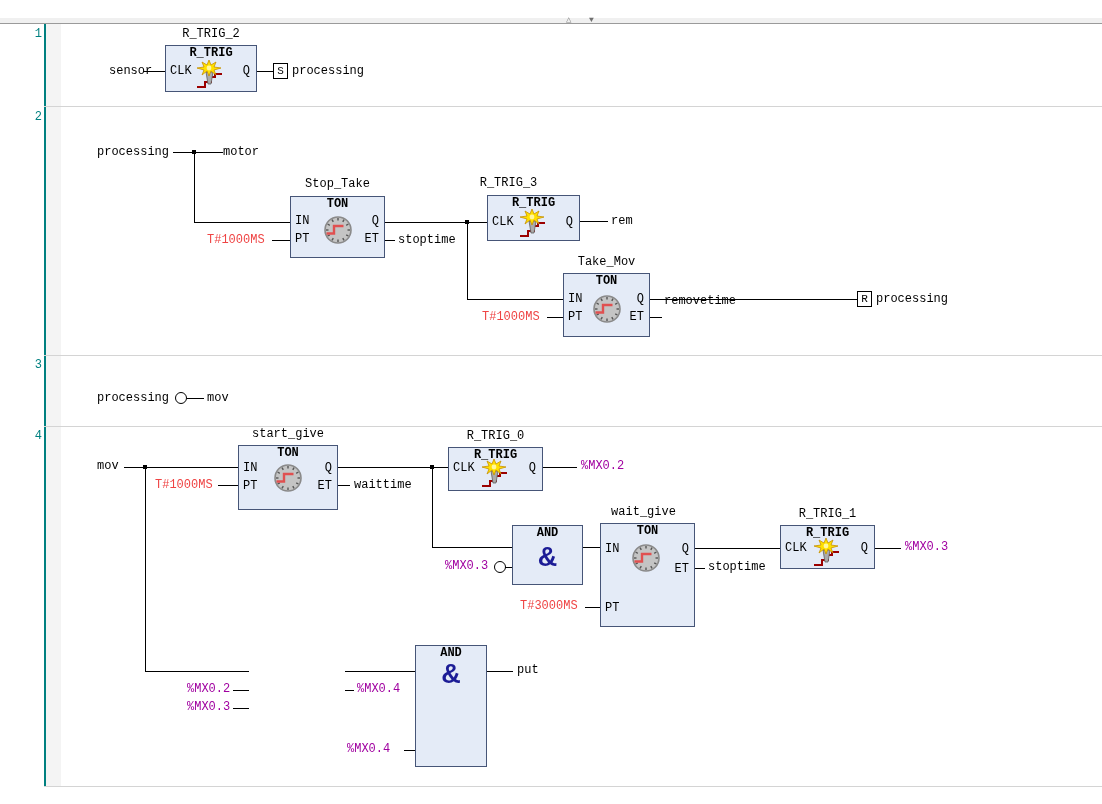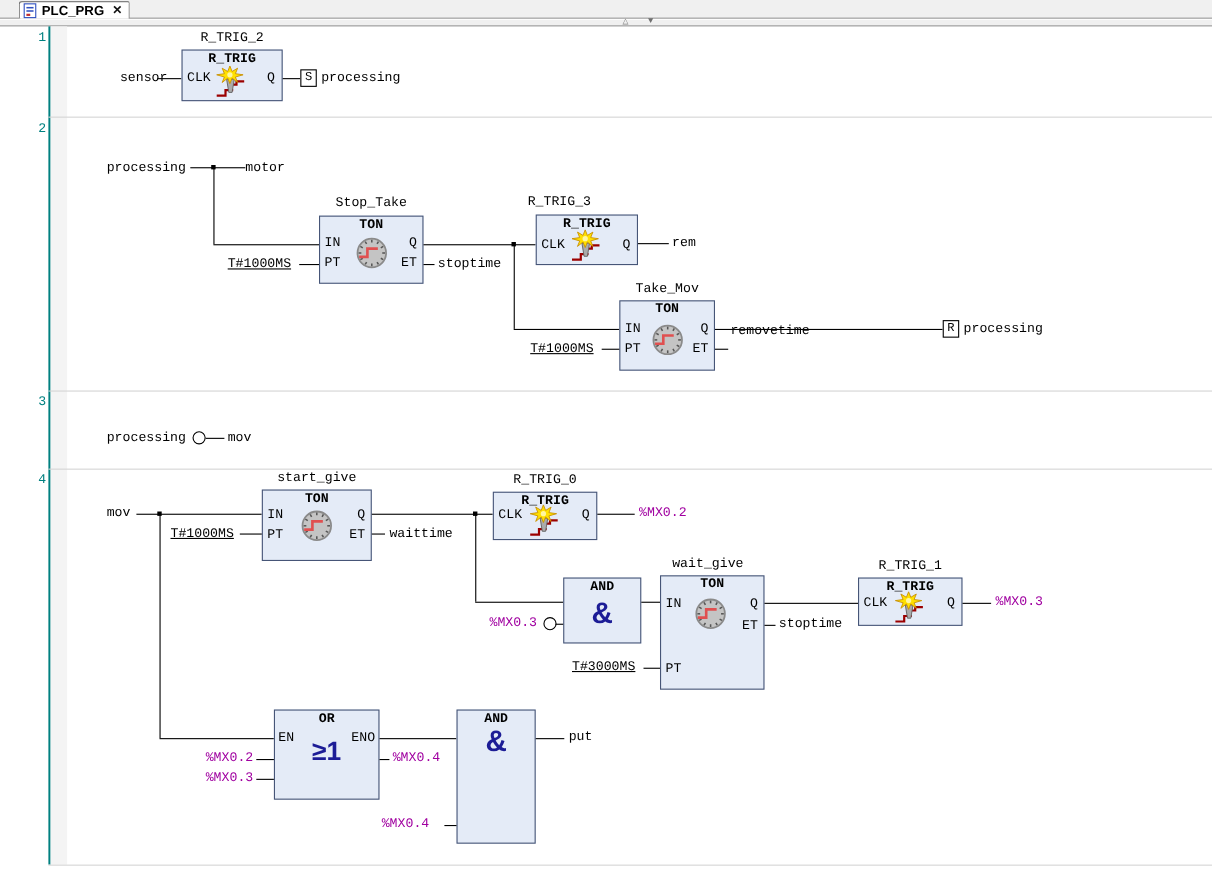--- a/index.html
+++ b/index.html
@@ -21,50 +21,38 @@
   
   .teal-rule { position: absolute; left: 44px; top: 24px; width: 2px; height: 762px; background: #008080; }
   .gutter { position: absolute; left: 46px; top: 24px; width: 15px; height: 762px; background: #F4F4F4; }
   .netnum { position: absolute; width: 24px; text-align: right; font-size: 12px; color: #008080; }
   .sep { position: absolute; left: 44px; width: 1058px; height: 1px; background: #D4D4D4; }
   
   .hw { position: absolute; height: 1px; background: #000; }
   .vw { position: absolute; width: 1px; background: #000; }
   .dot { position: absolute; width: 4px; height: 4px; background: #000; }
   .t { position: absolute; font-size: 12px; line-height: 13px; color: #000; white-space: nowrap; }
-  .lit { color: #000000; text-decoration: underline; }
+  .lit { color: #ef4444; }
   .addr { color: #A000A0; }
   .inst { position: absolute; font-size: 12px; line-height: 13px; text-align: center; white-space: nowrap; }
   .b { position: absolute; background: #E4EBF7; border: 1px solid #465577; }
   .bt { position: absolute; left: 0; right: 0; top: 1px; text-align: center; font-weight: bold; font-size: 12px; line-height: 13px; }
   .pin { position: absolute; font-size: 12px; line-height: 13px; }
   .coil { position: absolute; width: 15px; height: 16px; background: #fff; border: 1px solid #000;
           font-size: 11px; line-height: 14px; text-align: center; }
   .neg { position: absolute; width: 12px; height: 12px; background: #fff; border: 1.5px solid #000; border-radius: 50%; }
   .sym { position: absolute; left: 0; right: 0; text-align: center; color: #1C1C96; font-weight: bold;
          font-family: "Liberation Sans", sans-serif; }
   svg { position: absolute; overflow: visible; }
 </style>
 </head>
 <body>
 
 <div class="screen">
 
-  <div class="tabbar">
-    <div class="tab">
-      <svg width="13" height="14" style="left:3px;top:1px">
-        <rect x="1" y="0.5" width="10.5" height="12.5" fill="#fff" stroke="#3050C0" stroke-width="1"></rect>
-        <line x1="3" y1="4" x2="9.5" y2="4" stroke="#3050C0" stroke-width="1.4"></line>
-        <line x1="3" y1="7" x2="9.5" y2="7" stroke="#3050C0" stroke-width="1.4"></line>
-        <rect x="3" y="9.5" width="3.5" height="2" fill="#C03030"></rect>
-      </svg>
-      <span class="tab-label">PLC_PRG</span>
-      <span class="tab-close">✕</span>
-    </div>
-  </div>
   <div class="splitter">
     <span class="spl-up">△</span>
     <span class="spl-down">▼</span>
   </div>
 
   <div class="teal-rule"></div>
   <div class="gutter"></div>
   <div class="netnum" style="left:18px;top:27px">1</div>
   <div class="netnum" style="left:18px;top:110px">2</div>
   <div class="netnum" style="left:18px;top:358px">3</div>
@@ -313,26 +301,20 @@
     <polygon points="13,1 15,6 20,3 18,8 25,9 18,11 20,16 15,12 13,17 11,12 6,16 8,11 1,9 8,8 6,3 11,6" fill="#FFE000" stroke="#C89000" stroke-width="0.8"></polygon>
     <circle cx="13" cy="9" r="2.4" fill="#FFF6A0"></circle>
   </svg>
 </span>
   </div>
   <div class="hw" style="left:875px;top:548px;width:26px"></div>
   <div class="t addr" style="left:905px;top:541px">%MX0.3</div>
 
   <div class="vw" style="left:145px;top:467px;height:204px"></div>
   <div class="hw" style="left:145px;top:671px;width:104px"></div>
-  <div class="b" style="left:249px;top:645px;width:96px;height:82px">
-    <div class="bt">OR</div>
-    <div class="pin" style="left:3px;top:19px">EN</div>
-    <div class="pin" style="right:3px;top:19px">ENO</div>
-    <div class="sym" style="top:24px;font-size:24px">≥1</div>
-  </div>
   <div class="t addr" style="left:187px;top:683px">%MX0.2</div>
   <div class="hw" style="left:233px;top:690px;width:16px"></div>
   <div class="t addr" style="left:187px;top:701px">%MX0.3</div>
   <div class="hw" style="left:233px;top:708px;width:16px"></div>
   <div class="hw" style="left:345px;top:671px;width:70px"></div>
   <div class="hw" style="left:345px;top:690px;width:9px"></div>
   <div class="t addr" style="left:357px;top:683px">%MX0.4</div>
 
   <div class="b" style="left:415px;top:645px;width:72px;height:122px">
     <div class="bt">AND</div>

